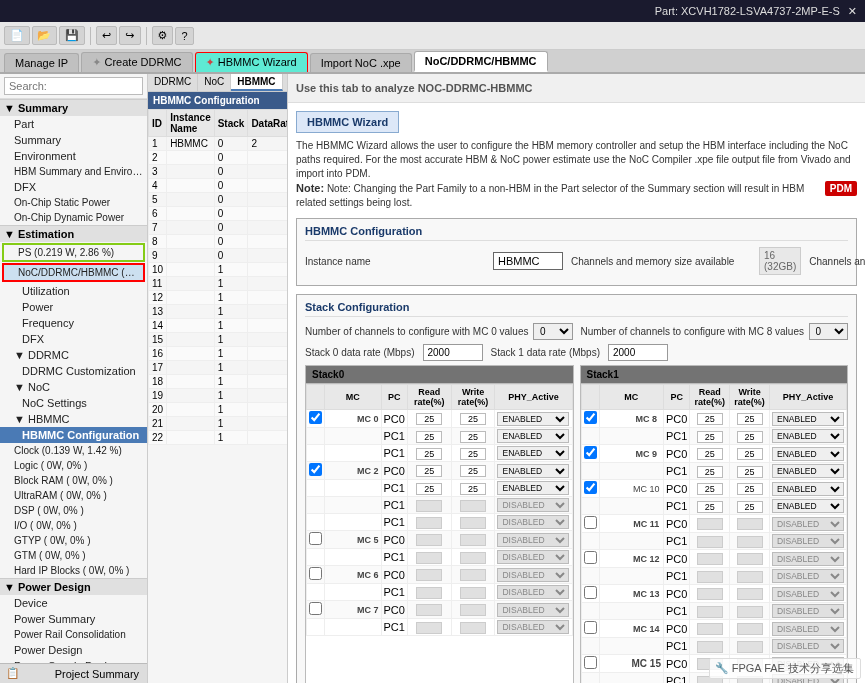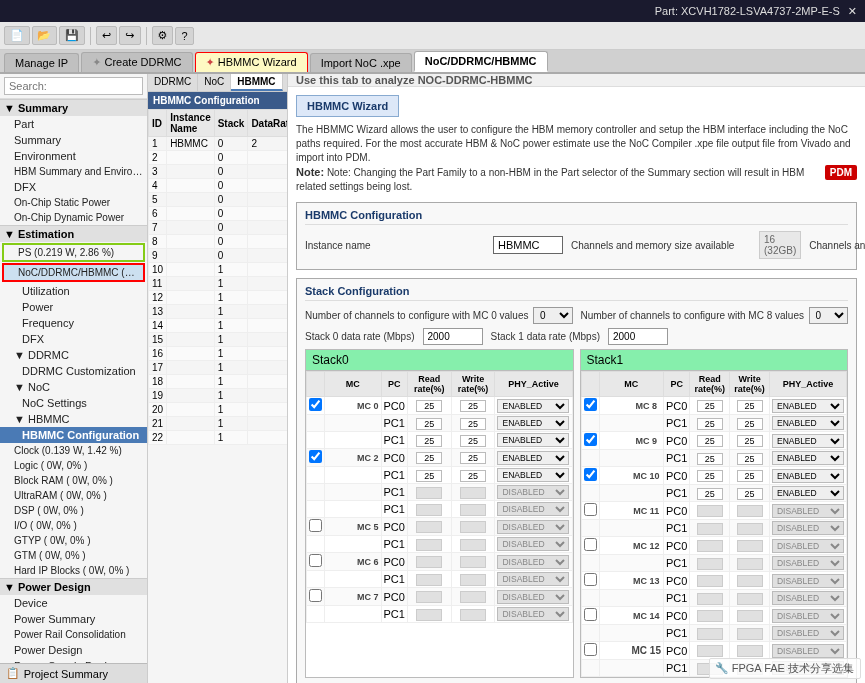--- a/index.html
+++ b/index.html
@@ -56,21 +56,21 @@
       font-size: 11px;
       margin-right: 2px;
       border-radius: 3px 3px 0 0;
     }
     .tab.active {
       background: #fff;
       border-bottom: 2px solid #fff;
       font-weight: bold;
     }
     .tab.highlighted {
-      background: #fef9c3;
+      background: #5eead4;
       border: 1px solid #f00;
       border-bottom: none;
     }
 
     
     #main-layout {
       display: flex;
       height: calc(683px - 22px - 28px - 24px);
     }
 
@@ -173,21 +173,21 @@
     
     #content-area {
       flex: 1;
       overflow-y: auto;
       overflow-x: auto;
       background: #fff;
       display: flex;
       flex-direction: column;
     }
     #content-header {
-      padding: 0 8px;
+      padding: 8px 8px;
       background: #f0f0f0;
       border-bottom: 1px solid #ddd;
       font-size: 10px;
       color: #555;
     }
     #content-header span { font-weight: bold; }
 
     #wizard-content {
       padding: 8px;
       flex: 1;
@@ -259,24 +259,24 @@
     .stack-grid {
       display: flex;
       gap: 6px;
     }
     .stack-box {
       flex: 1;
       border: 1px solid #bbb;
       background: #fff;
     }
     .stack-header {
-      background: #86efac;
+      background: #737373;
       padding: 3px 6px;
-      font-weight: normal;
-      font-size: 12px;
+      font-weight: bold;
+      font-size: 10px;
       border-bottom: 1px solid #bbb;
     }
     .stack-table {
       width: 100%;
       border-collapse: collapse;
       font-size: 9.5px;
     }
     .stack-table th {
       background: #e8e8e8;
       padding: 2px 3px;
@@ -438,21 +438,21 @@
     <div class="tree-item level1">Power Design</div>
     <div class="tree-item level1">Power Supply Design</div>
 
     <div class="tree-section-header">
       <span>▼</span>
       <span>Power Management</span>
     </div>
 
     <div style="position:sticky; bottom:0; background:#ddd; border-top:1px solid #bbb; padding:3px 6px; font-size:10px; display:flex; align-items:center; gap:4px;">
       <span>📋</span>
-      <span style="cursor:pointer;">Project Summary</span>
+      <span style="cursor:pointer;margin-left:31px;">Project Summary</span>
     </div>
   </div>
 
   <div id="middle-panel">
     <div class="middle-tab-bar">
       <div class="middle-tab">DDRMC</div>
       <div class="middle-tab">NoC</div>
       <div class="middle-tab active" style="background:#fff; font-weight:bold; border-bottom: 2px solid #4a7ab5;">HBMMC</div>
     </div>
     <div class="middle-section">HBMMC Configuration</div>
@@ -820,21 +820,21 @@
                   <tr>
       <td></td>
       <td class="mc-label"></td>
       <td>PC1</td>
       <td><input type="text" value="25" style="width: 26px; font-size: 9px; border: 1px solid rgb(187, 187, 187); text-align: center;"></td>
       <td><input type="text" value="25" style="width: 26px; font-size: 9px; border: 1px solid rgb(187, 187, 187); text-align: center;"></td>
       <td><select class="" style="font-size:8.5px; width:72px; padding:0;"><option selected="">ENABLED</option><option>DISABLED</option></select></td>
     </tr>
                   <tr>
       <td><input type="checkbox" checked="" style=""></td>
-      <td class="mc-label"><span style="font-weight:bold; font-size:9px;">MC 10</span></td>
+      <td class="mc-label"><span style="font-weight:normal; font-size:9px;">MC 10</span></td>
       <td>PC0</td>
       <td><input type="text" value="25" style="width: 26px; font-size: 9px; border: 1px solid rgb(187, 187, 187); text-align: center;"></td>
       <td><input type="text" value="25" style="width: 26px; font-size: 9px; border: 1px solid rgb(187, 187, 187); text-align: center;"></td>
       <td><select class="" style="font-size:8.5px; width:72px; padding:0;"><option selected="">ENABLED</option><option>DISABLED</option></select></td>
     </tr>
                   <tr>
       <td></td>
       <td class="mc-label"></td>
       <td>PC1</td>
       <td><input type="text" value="25" style="width: 26px; font-size: 9px; border: 1px solid rgb(187, 187, 187); text-align: center;"></td>

